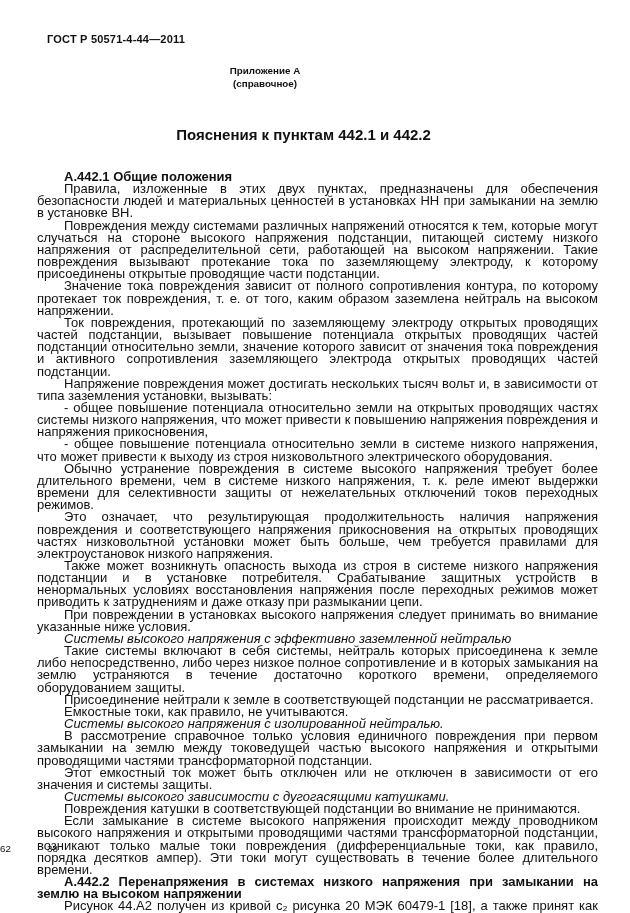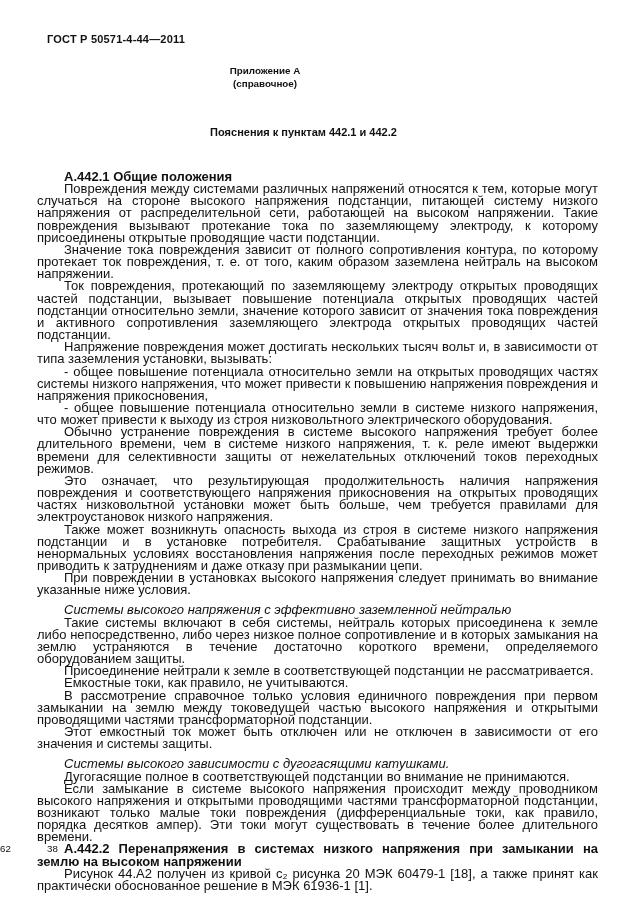--- a/index.html
+++ b/index.html
@@ -30,39 +30,39 @@
     font-size: 9.8px;
     font-weight: bold;
     line-height: 13px;
   }
   .doc-title {
     position: absolute;
     top: 126px;
     left: 0;
     width: 607px;
     text-align: center;
-    font-size: 11px;
+    font-size: 15px;
     font-weight: bold;
   }
   .content {
     position: absolute;
     top: 171px;
     left: 37px;
     width: 561px;
     font-size: 13px;
     line-height: 12.15px;
     text-align: justify;
   }
   .block {
     margin: 0;
     padding: 0;
     text-indent: 27px;
   }
   .block--heading { font-weight: bold; }
-  .block--italic { font-style: italic; margin-top: 8px; }
+  .block--italic { font-style: italic; }
   .footer {
     position: absolute;
     top: 843px;
     left: 0;
     width: 568px;
     font-size: 9.7px;
     line-height: 12px;
   }
   .footer-left {
     position: absolute;
@@ -81,38 +81,40 @@
 
 <div class="annex">
   <div>Приложение А</div>
   <div>(справочное)</div>
 </div>
 
 <div class="doc-title">Пояснения к пунктам 442.1 и 442.2</div>
 
 <div class="content">
     <p class="block block--heading">А.442.1 Общие положения</p>
+    <p class="block block--normal">Правила, изложенные в этих двух пунктах, предназначены для обеспечения безопасности людей и материальных ценностей в установках НН при замыкании на землю в установке ВН.</p>
     <p class="block block--normal">Повреждения между системами различных напряжений относятся к тем, которые могут случаться на стороне высокого напряжения подстанции, питающей систему низкого напряжения от распределительной сети, работающей на высоком напряжении. Такие повреждения вызывают протекание тока по заземляющему электроду, к которому присоединены открытые проводящие части подстанции.</p>
     <p class="block block--normal">Значение тока повреждения зависит от полного сопротивления контура, по которому протекает ток повреждения, т. е. от того, каким образом заземлена нейтраль на высоком напряжении.</p>
     <p class="block block--normal">Ток повреждения, протекающий по заземляющему электроду открытых проводящих частей подстанции, вызывает повышение потенциала открытых проводящих частей подстанции относительно земли, значение которого зависит от значения тока повреждения и активного сопротивления заземляющего электрода открытых проводящих частей подстанции.</p>
     <p class="block block--normal">Напряжение повреждения может достигать нескольких тысяч вольт и, в зависимости от типа заземления установки, вызывать:</p>
     <p class="block block--normal">- общее повышение потенциала относительно земли на открытых проводящих частях системы низкого напряжения, что может привести к повышению напряжения повреждения и напряжения прикосновения,</p>
     <p class="block block--normal">- общее повышение потенциала относительно земли в системе низкого напряжения, что может привести к выходу из строя низковольтного электрического оборудования.</p>
     <p class="block block--normal">Обычно устранение повреждения в системе высокого напряжения требует более длительного времени, чем в системе низкого напряжения, т. к. реле имеют выдержки времени для селективности защиты от нежелательных отключений токов переходных режимов.</p>
     <p class="block block--normal">Это означает, что результирующая продолжительность наличия напряжения повреждения и соответствующего напряжения прикосновения на открытых проводящих частях низковольтной установки может быть больше, чем требуется правилами для электроустановок низкого напряжения.</p>
     <p class="block block--normal">Также может возникнуть опасность выхода из строя в системе низкого напряжения подстанции и в установке потребителя. Срабатывание защитных устройств в ненормальных условиях восстановления напряжения после переходных режимов может приводить к затруднениям и даже отказу при размыкании цепи.</p>
     <p class="block block--normal">При повреждении в установках высокого напряжения следует принимать во внимание указанные ниже условия.</p>
     <p class="block block--italic">Системы высокого напряжения с эффективно заземленной нейтралью</p>
     <p class="block block--normal">Такие системы включают в себя системы, нейтраль которых присоединена к земле либо непосредственно, либо через низкое полное сопротивление и в которых замыкания на землю устраняются в течение достаточно короткого времени, определяемого оборудованием защиты.</p>
     <p class="block block--normal">Присоединение нейтрали к земле в соответствующей подстанции не рассматривается.</p>
     <p class="block block--normal">Емкостные токи, как правило, не учитываются.</p>
+    <p class="block block--italic">Системы высокого напряжения с изолированной нейтралью.</p>
     <p class="block block--normal">В рассмотрение справочное только условия единичного повреждения при первом замыкании на землю между токоведущей частью высокого напряжения и открытыми проводящими частями трансформаторной подстанции.</p>
     <p class="block block--normal">Этот емкостный ток может быть отключен или не отключен в зависимости от его значения и системы защиты.</p>
     <p class="block block--italic">Системы высокого зависимости с дугогасящими катушками.</p>
-    <p class="block block--normal">Дугогасящие полное в соответствующей подстанции во внимание не принимаются.</p>
+    <p class="block block--normal">Повреждения катушки в соответствующей подстанции во внимание не принимаются.</p>
     <p class="block block--normal">Если замыкание в системе высокого напряжения происходит между проводником высокого напряжения и открытыми проводящими частями трансформаторной подстанции, возникают только малые токи повреждения (дифференциальные токи, как правило, порядка десятков ампер). Эти токи могут существовать в течение более длительного времени.</p>
     <p class="block block--heading">А.442.2 Перенапряжения в системах низкого напряжения при замыкании на землю на высоком напряжении</p>
     <p class="block block--normal">Рисунок 44.А2 получен из кривой c₂ рисунка 20 МЭК 60479-1 [18], а также принят как практически обоснованное решение в МЭК 61936-1 [1].</p>
   </div>
 
 <div class="footer">
   <span class="footer-left">38</span>
   <span class="footer-center">62</span>
 </div>
 

